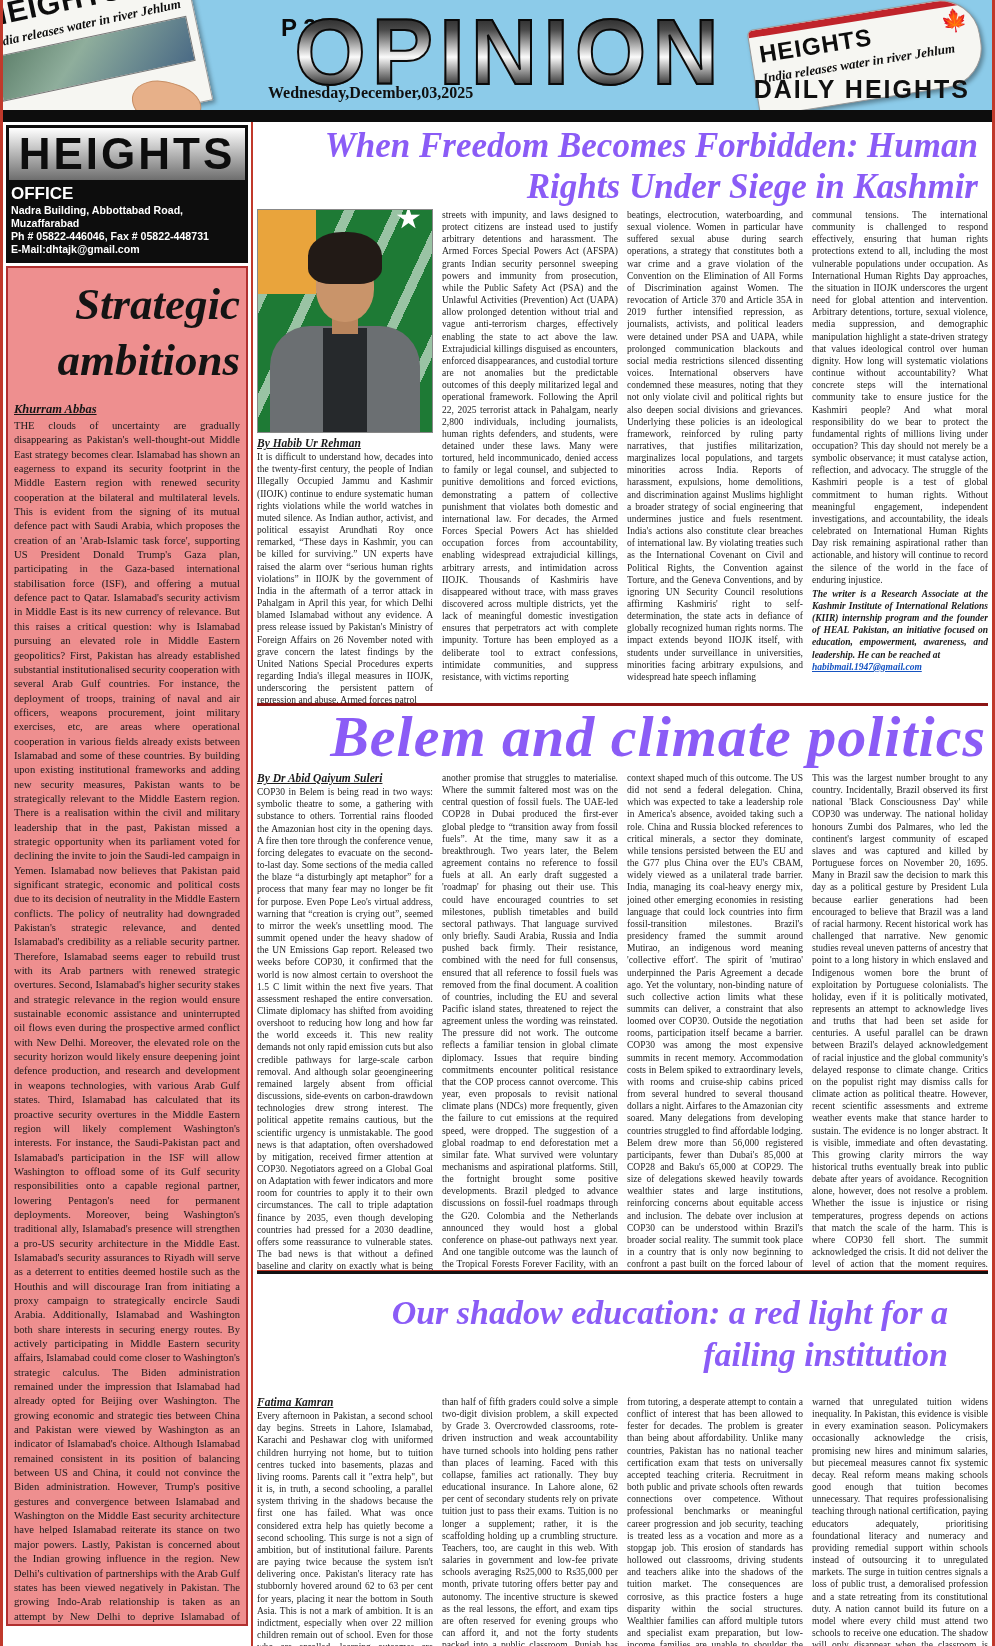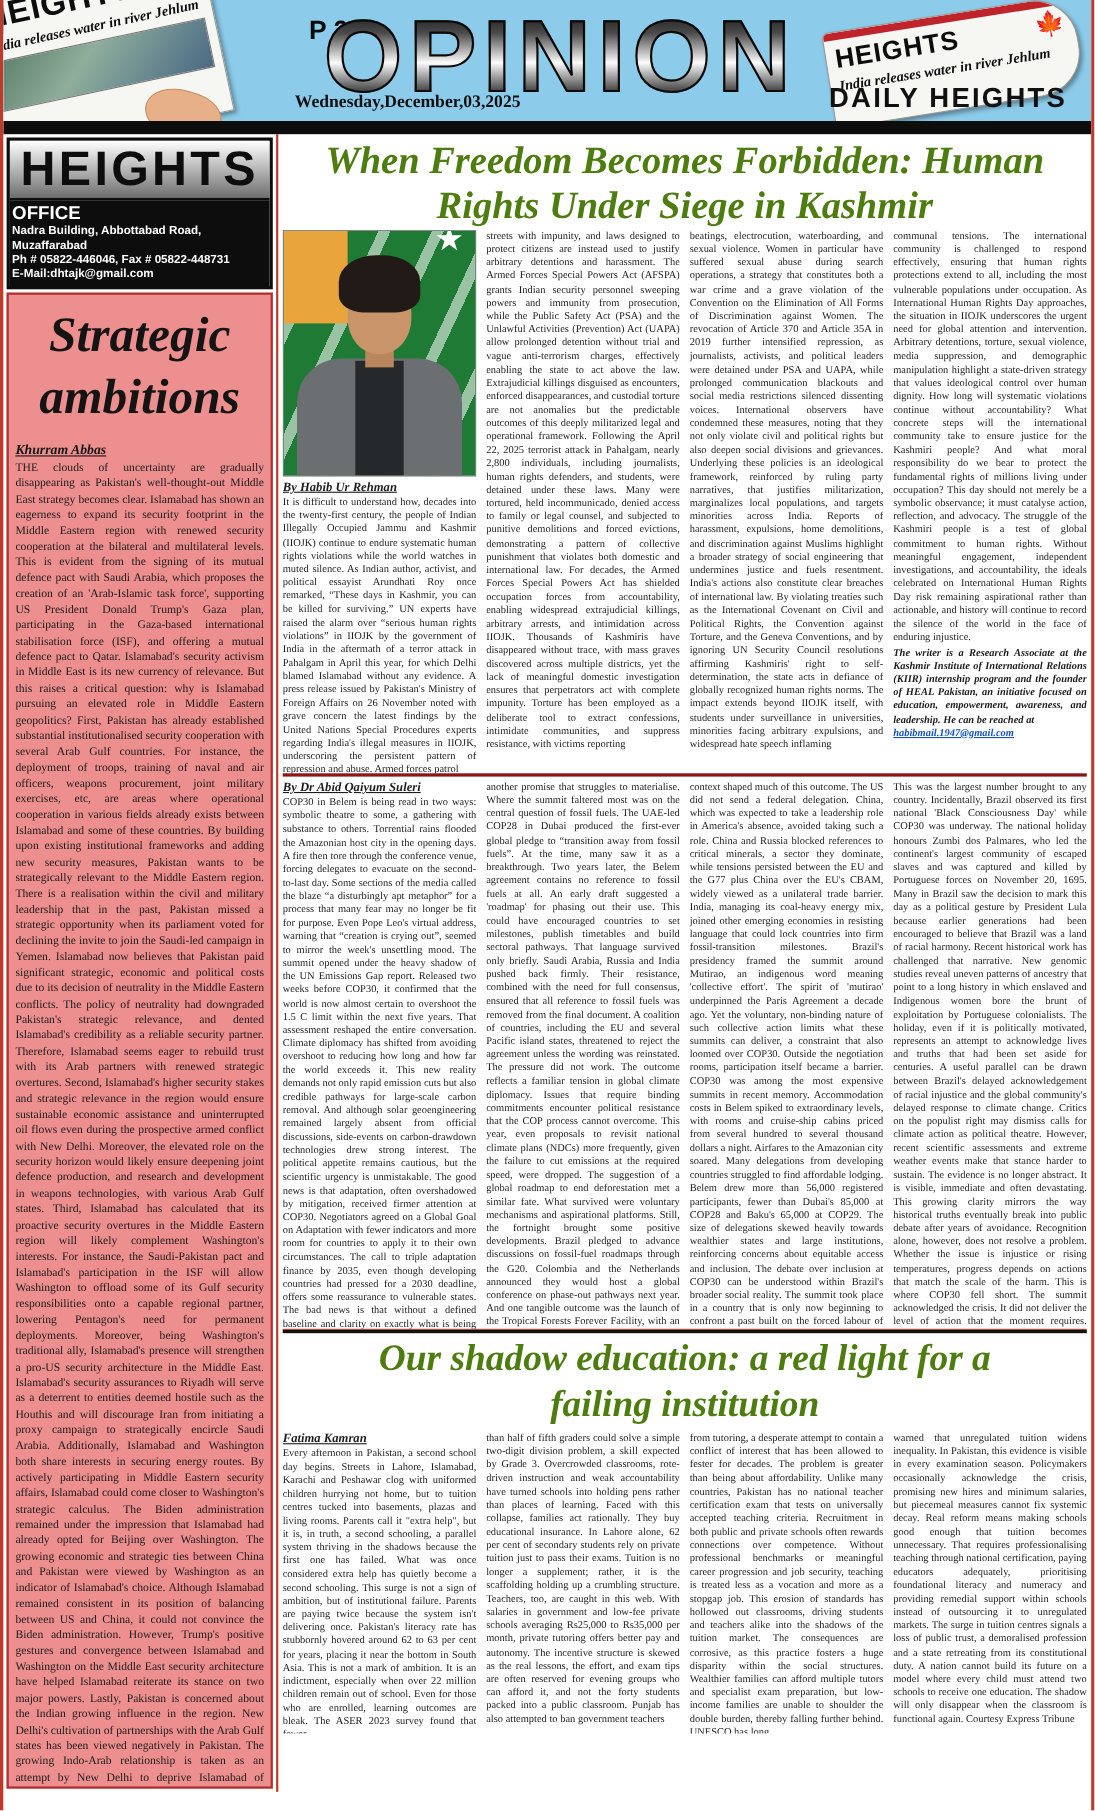--- a/index.html
+++ b/index.html
@@ -49,32 +49,32 @@
   .editors { text-align:center; font-family:"Liberation Sans",sans-serif; padding:3px 0 4px; }
   .ed-name { font-weight:bold; font-size:15px; }
   .ed-role { font-style:italic; font-size:13px; }
   .ed-divider { border:none; border-top:2px solid #0d0d0d; width:170px; margin:2px auto; }
   .office { background:#0d0d0d; color:#fff; text-align:left; font-family:"Liberation Sans",sans-serif; padding:2px 2px 4px; }
   .office-label { font-weight:bold; font-size:17px; }
   .office-line { font-weight:bold; font-size:10.6px; line-height:13px; }
 
   
   .strategic { background:#ee8f8f; border:2px solid #b03030; height:1360px; overflow:hidden; padding:8px 6px 4px; }
-  .strategic-title { text-align:center; font-weight:bold; font-style:italic; font-size:45px; line-height:56px;
+  .strategic-title { text-align:right; font-weight:bold; font-style:italic; font-size:45px; line-height:56px;
                      color:#141414; margin-bottom:14px; }
   .byline { font-weight:bold; font-style:italic; text-decoration:underline; font-size:12.5px; margin-bottom:2px; }
   .strategic-body { text-align:justify; font-size:10.6px; line-height:14.35px; color:#1a1a1a; }
 
   
-  .headline { text-align:center; font-weight:bold; font-style:italic; color:#4d7c0f; }
+  .headline { text-align:right; font-weight:bold; font-style:italic; color:#8b5cf6; }
   .kashmir-headline { font-size:35px; line-height:41px; padding:3px 10px 2px; }
   .belem-wrap { border-top:3px solid #8c1515; border-bottom:1px solid #c0392b; }
   .belem-headline { font-size:58px; line-height:62px; letter-spacing:1px; padding:0 2px; }
   .shadow-wrap { border-top:3px solid #111; }
-  .shadow-headline { font-size:34px; line-height:42px; padding:2px 40px; }
+  .shadow-headline { font-size:34px; line-height:42px; padding:18px 40px; }
 
   
   .cols { display:flex; gap:9px; overflow:hidden; }
   .col { flex:1 1 0; text-align:justify; font-size:9.5px; line-height:12.15px; color:#1c1c1c; overflow:hidden; }
   .kashmir-cols { height:494px; }
   .belem-cols { height:502px; padding-top:4px; }
   .shadow-cols { height:276px; padding-top:2px; }
   .col .byline { font-size:11.5px; }
   .footer-note { font-weight:bold; font-style:italic; margin-top:2px; }
   .email-link { color:#1552c0; font-weight:bold; font-style:italic; text-decoration:underline; cursor:pointer;margin-top:29px; }
@@ -168,20 +168,21 @@
           </div>
           <div class="col">
             <span>communal tensions. The international community is challenged to respond effectively, ensuring that human rights protections extend to all, including the most vulnerable populations under occupation. As International Human Rights Day approaches, the situation in IIOJK underscores the urgent need for global attention and intervention. Arbitrary detentions, torture, sexual violence, media suppression, and demographic manipulation highlight a state-driven strategy that values ideological control over human dignity. How long will systematic violations continue without accountability? What concrete steps will the international community take to ensure justice for the Kashmiri people? And what moral responsibility do we bear to protect the fundamental rights of millions living under occupation? This day should not merely be a symbolic observance; it must catalyse action, reflection, and advocacy. The struggle of the Kashmiri people is a test of global commitment to human rights. Without meaningful engagement, independent investigations, and accountability, the ideals celebrated on International Human Rights Day risk remaining aspirational rather than actionable, and history will continue to record the silence of the world in the face of enduring injustice.</span>
             <div class="footer-note">The writer is a Research Associate at the Kashmir Institute of International Relations (KIIR) internship program and the founder of HEAL Pakistan, an initiative focused on education, empowerment, awareness, and leadership. He can be reached at</div>
             <a class="email-link">habibmail.1947@gmail.com</a>
           </div>
         </div>
       </section>
 
       <section class="belem-wrap">
+        <h2 class="headline belem-headline">Belem and climate politics</h2>
         <div class="cols belem-cols">
           <div class="col">
             <div class="byline">By Dr Abid Qaiyum Suleri</div>
             <span>COP30 in Belem is being read in two ways: symbolic theatre to some, a gathering with substance to others. Torrential rains flooded the Amazonian host city in the opening days. A fire then tore through the conference venue, forcing delegates to evacuate on the second-to-last day. Some sections of the media called the blaze “a disturbingly apt metaphor” for a process that many fear may no longer be fit for purpose. Even Pope Leo's virtual address, warning that “creation is crying out”, seemed to mirror the week's unsettling mood. The summit opened under the heavy shadow of the UN Emissions Gap report. Released two weeks before COP30, it confirmed that the world is now almost certain to overshoot the 1.5 C limit within the next five years. That assessment reshaped the entire conversation. Climate diplomacy has shifted from avoiding overshoot to reducing how long and how far the world exceeds it. This new reality demands not only rapid emission cuts but also credible pathways for large-scale carbon removal. And although solar geoengineering remained largely absent from official discussions, side-events on carbon-drawdown technologies drew strong interest. The political appetite remains cautious, but the scientific urgency is unmistakable. The good news is that adaptation, often overshadowed by mitigation, received firmer attention at COP30. Negotiators agreed on a Global Goal on Adaptation with fewer indicators and more room for countries to apply it to their own circumstances. The call to triple adaptation finance by 2035, even though developing countries had pressed for a 2030 deadline, offers some reassurance to vulnerable states. The bad news is that without a defined baseline and clarity on exactly what is being 'tripled', monitoring becomes difficult and accountability becomes elusive. A pledge without metrics risks becoming</span>
           </div>
           <div class="col">
             <span>another promise that struggles to materialise. Where the summit faltered most was on the central question of fossil fuels. The UAE-led COP28 in Dubai produced the first-ever global pledge to “transition away from fossil fuels”. At the time, many saw it as a breakthrough. Two years later, the Belem agreement contains no reference to fossil fuels at all. An early draft suggested a 'roadmap' for phasing out their use. This could have encouraged countries to set milestones, publish timetables and build sectoral pathways. That language survived only briefly. Saudi Arabia, Russia and India pushed back firmly. Their resistance, combined with the need for full consensus, ensured that all reference to fossil fuels was removed from the final document. A coalition of countries, including the EU and several Pacific island states, threatened to reject the agreement unless the wording was reinstated. The pressure did not work. The outcome reflects a familiar tension in global climate diplomacy. Issues that require binding commitments encounter political resistance that the COP process cannot overcome. This year, even proposals to revisit national climate plans (NDCs) more frequently, given the failure to cut emissions at the required speed, were dropped. The suggestion of a global roadmap to end deforestation met a similar fate. What survived were voluntary mechanisms and aspirational platforms. Still, the fortnight brought some positive developments. Brazil pledged to advance discussions on fossil-fuel roadmaps through the G20. Colombia and the Netherlands announced they would host a global conference on phase-out pathways next year. And one tangible outcome was the launch of the Tropical Forests Forever Facility, with an ambitious target to mobilise up to $125 billion by paying countries for every hectare of tropical forest they preserve. The geopolitical</span>
           </div>
           <div class="col">
             <span>context shaped much of this outcome. The US did not send a federal delegation. China, which was expected to take a leadership role in America's absence, avoided taking such a role. China and Russia blocked references to critical minerals, a sector they dominate, while tensions persisted between the EU and the G77 plus China over the EU's CBAM, widely viewed as a unilateral trade barrier. India, managing its coal-heavy energy mix, joined other emerging economies in resisting language that could lock countries into firm fossil-transition milestones. Brazil's presidency framed the summit around Mutirao, an indigenous word meaning 'collective effort'. The spirit of 'mutirao' underpinned the Paris Agreement a decade ago. Yet the voluntary, non-binding nature of such collective action limits what these summits can deliver, a constraint that also loomed over COP30. Outside the negotiation rooms, participation itself became a barrier. COP30 was among the most expensive summits in recent memory. Accommodation costs in Belem spiked to extraordinary levels, with rooms and cruise-ship cabins priced from several hundred to several thousand dollars a night. Airfares to the Amazonian city soared. Many delegations from developing countries struggled to find affordable lodging. Belem drew more than 56,000 registered participants, fewer than Dubai's 85,000 at COP28 and Baku's 65,000 at COP29. The size of delegations skewed heavily towards wealthier states and large institutions, reinforcing concerns about equitable access and inclusion. The debate over inclusion at COP30 can be understood within Brazil's broader social reality. The summit took place in a country that is only now beginning to confront a past built on the forced labour of nearly five million enslaved Africans.</span>

